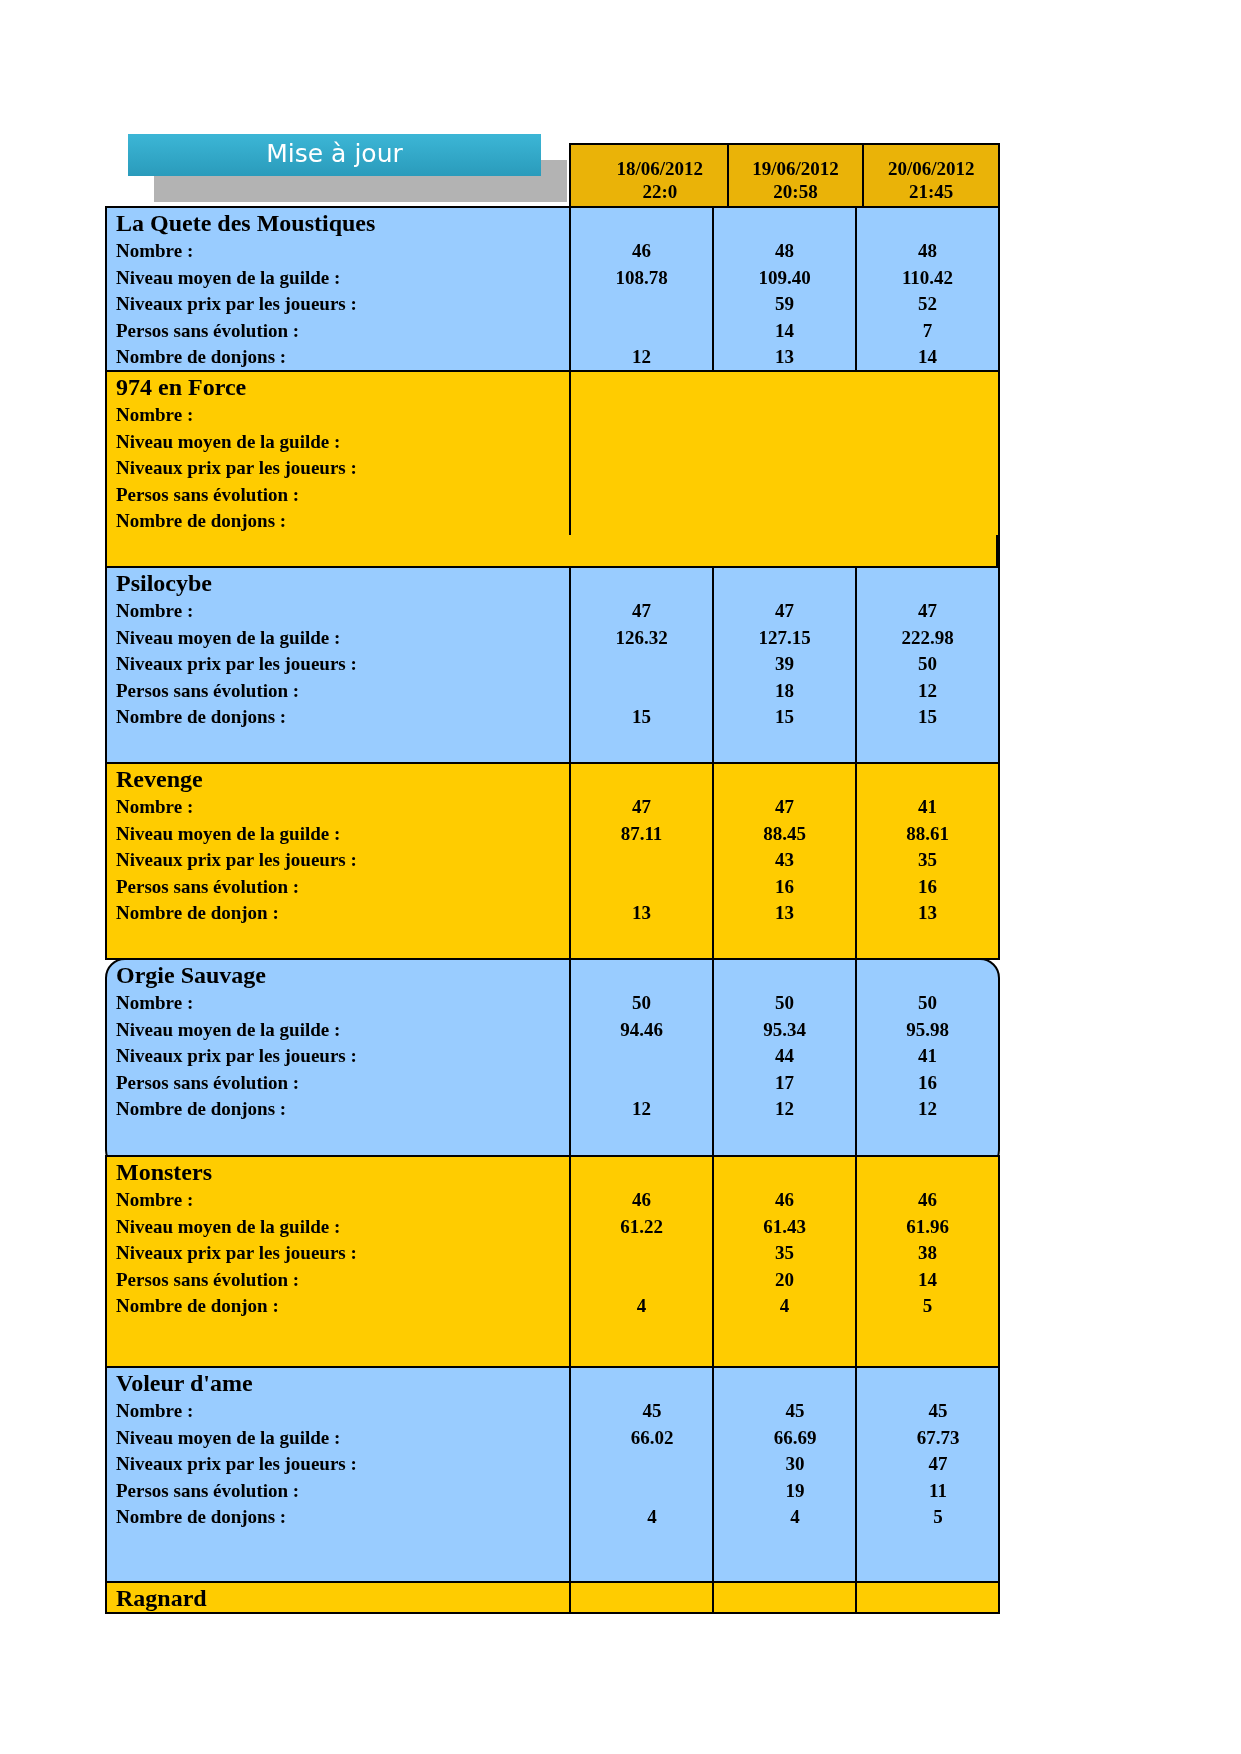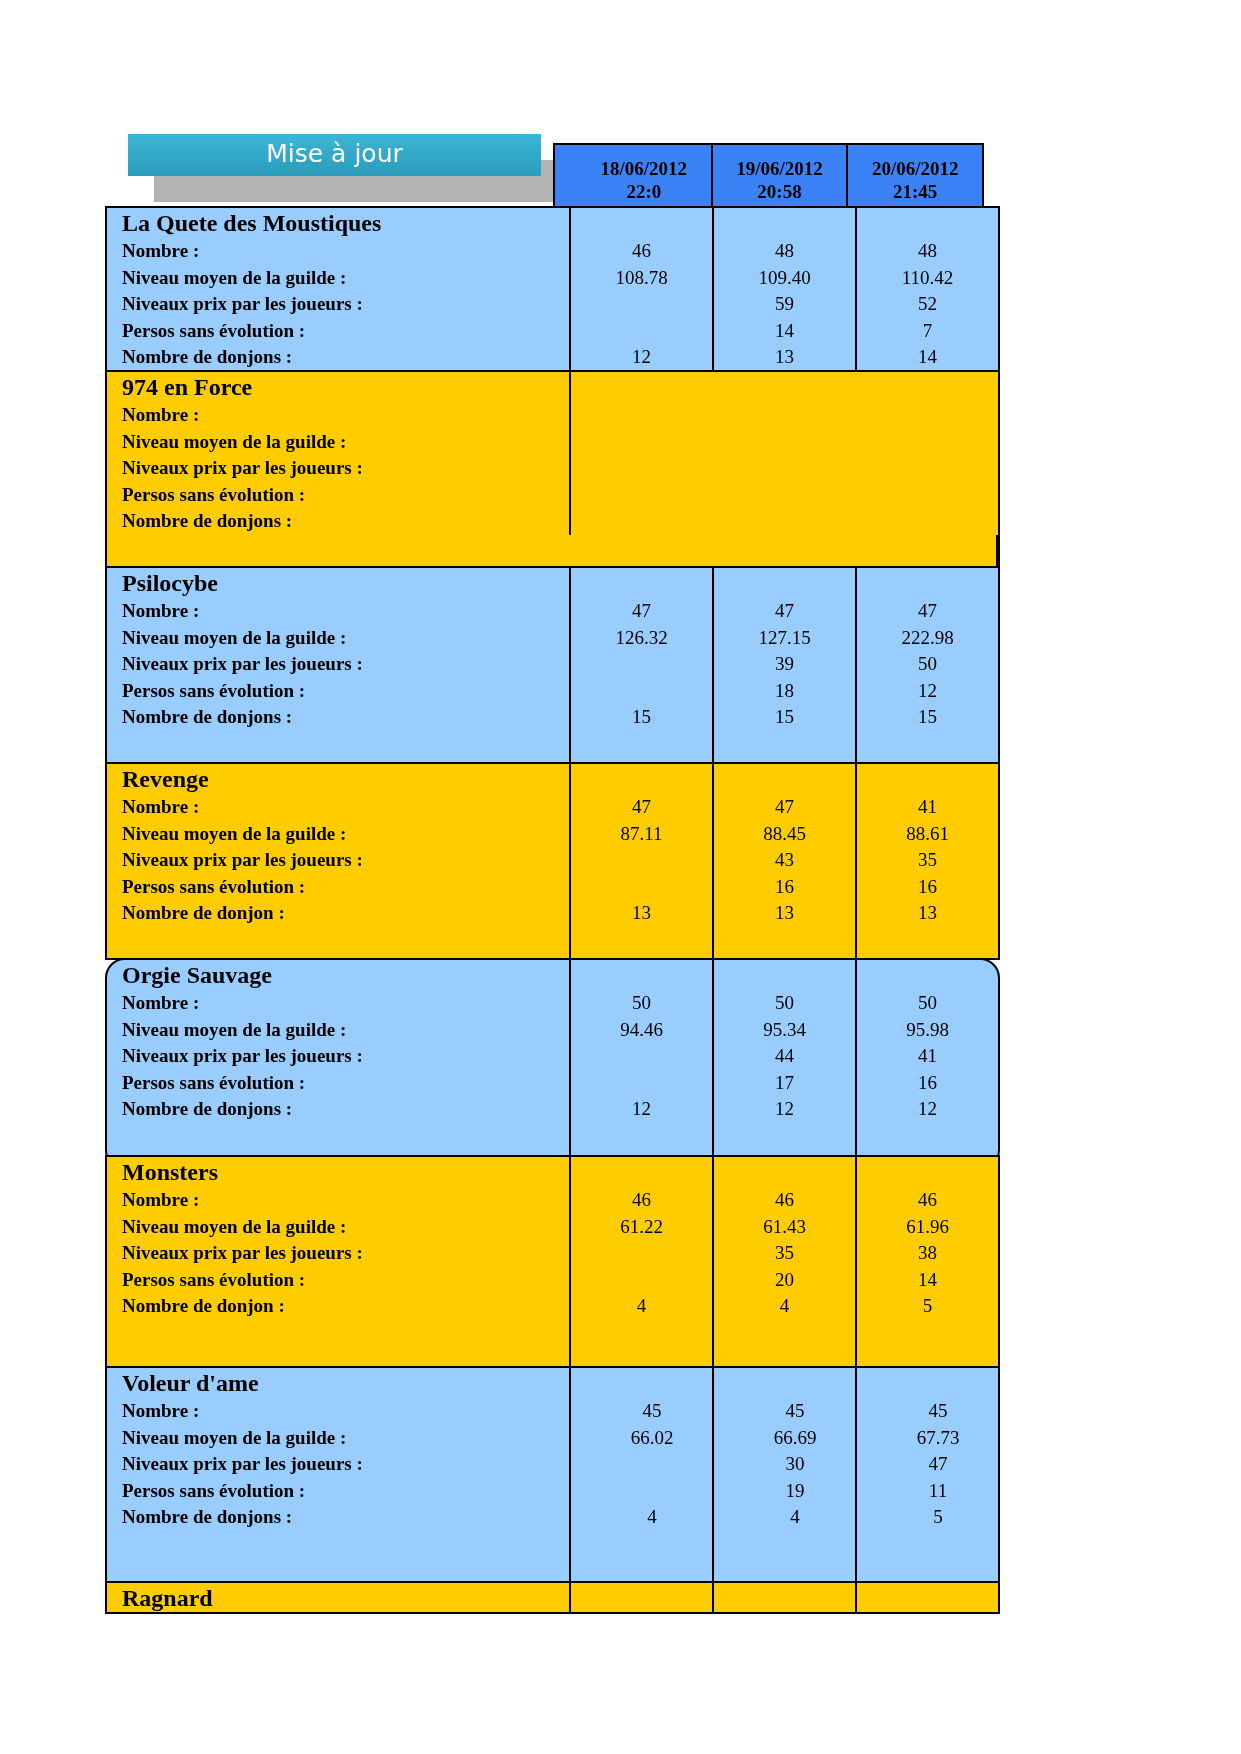--- a/index.html
+++ b/index.html
@@ -3,28 +3,28 @@
 <meta charset="utf-8">
 <style>
   html, body { margin:0; padding:0; }
   body { width:1241px; height:1754px; background:#ffffff; position:relative; overflow:hidden;
          font-family:"Liberation Serif", "DejaVu Serif", serif; color:#000; }
   .banner-shadow { position:absolute; left:154px; top:160px; width:413px; height:42px; background:#b3b3b3; }
   .banner { position:absolute; left:128px; top:134px; width:413px; height:42px;
             background:linear-gradient(#3cb6d6, #2a9bbb); color:#fff;
             font-family:"DejaVu Sans", sans-serif; font-size:25px; text-align:center; line-height:40px; }
   .sheet { position:absolute; left:105px; top:143px; width:895px; }
-  .hdr { position:absolute; left:448px; top:0; height:63px; border:2px solid #000; border-bottom:none; background:#3b82f6; display:flex; box-sizing:border-box; width:431px;padding-left:22px;}
+  .hdr { position:absolute; left:464px; top:0; height:63px; border:2px solid #000; border-bottom:none; background:#eab308; display:flex; box-sizing:border-box; width:431px;padding-left:22px;}
   .hdr .c { flex:1; border-right:2px solid #000; text-align:center; font-weight:bold; font-size:19px; line-height:23px; padding-top:12px; }
   .hdr .c:last-child { border-right:none; }
   .section { position:absolute; left:0; width:895px; border:2px solid #000; box-sizing:border-box; display:flex; }
   .section.blue { background:#99ccff; }
   .section.gold { background:#ffcc00; }
-  .lbl { width:464px; border-right:2px solid #000; box-sizing:border-box; padding-left:15px; font-weight:bold; }
-  .val { flex:1; border-right:2px solid #000; text-align:center; font-weight:normal; }
+  .lbl { width:464px; border-right:2px solid #000; box-sizing:border-box; padding-left:9px; font-weight:bold; }
+  .val { flex:1; border-right:2px solid #000; text-align:center; font-weight:bold; }
   .val:last-child { border-right:none; }
   .title { font-size:24px; height:30px; line-height:30px; }
   .row { font-size:19px; height:26.5px; line-height:26.5px; }
 </style>
 </head>
 <body>
 
 <div class="banner-shadow"></div>
 <div class="banner">Mise à jour</div>
 

